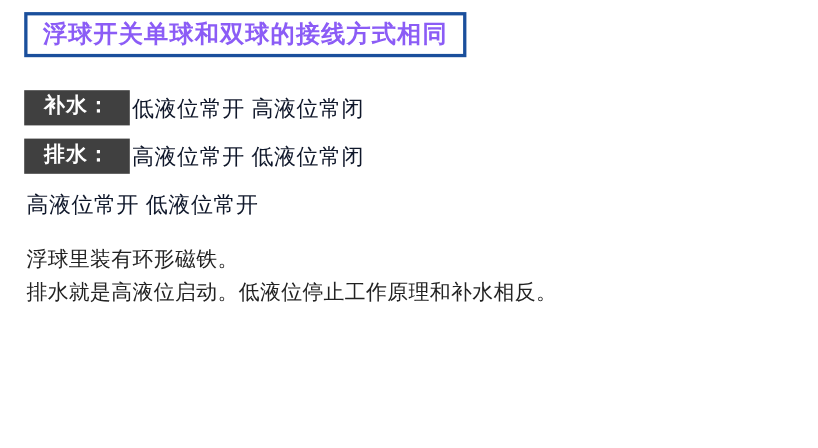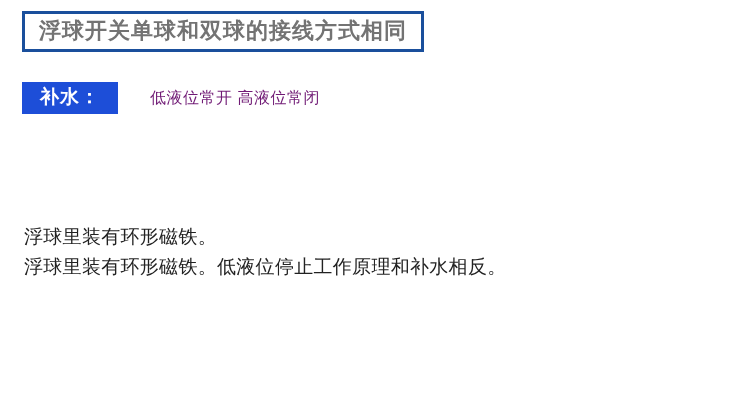--- a/index.html
+++ b/index.html
@@ -28,56 +28,56 @@
     left: 22px;
     top: 11px;
     box-sizing: border-box;
     border: 3px solid #1a4f9c;
     padding: 5px 14px 6px 14px;
     display: inline-block;
   }
   .title-text {
     font-size: 22px;
     font-weight: bold;
-    color: #737373;
+    color: #8b5cf6;
     letter-spacing: 1px;
     line-height: 1.1;
     white-space: nowrap;
   }
 
   
   .rows {
     position: absolute;
     left: 22px;
     top: 80px;
     width: 700px;
   }
   .row {
     display: flex;
     align-items: center;
     height: 36px;
     margin-bottom: 8px;
   }
   .tag {
-    background: #1d4ed8;
+    background: #404040;
     color: #ffffff;
     font-size: 19px;
     font-weight: bold;
     letter-spacing: 1px;
     padding: 4px 10px 5px 10px;
     min-width: 96px;
     box-sizing: border-box;
     text-align: center;
     line-height: 1.2;
     white-space: nowrap;
   }
   .row-text {
-    margin-left: 32px;
-    font-size: 16px;
-    color: #701a75;
+    margin-left: 2px;
+    font-size: 20px;
+    color: #0f172a;
     letter-spacing: 0.5px;
     white-space: nowrap;
   }
 
   
   .notes {
     position: absolute;
     left: 24px;
     top: 222px;
     width: 706px;
@@ -99,24 +99,29 @@
     <div class="title-text">浮球开关单球和双球的接线方式相同</div>
   </div>
 
   <div class="rows">
 
     <div class="row">
       <div class="tag">补水：</div>
       <div class="row-text">低液位常开 高液位常闭</div>
     </div>
 
+    <div class="row">
+      <div class="tag">排水：</div>
+      <div class="row-text">高液位常开 低液位常闭</div>
+    </div>
 
     <div class="row">
+      <div class="row-text">高液位常开 低液位常开</div>
     </div>
 
   </div>
 
   <div class="notes">
     <div class="note-line">浮球里装有环形磁铁。</div>
-    <div class="note-line">浮球里装有环形磁铁。低液位停止工作原理和补水相反。</div>
+    <div class="note-line">排水就是高液位启动。低液位停止工作原理和补水相反。</div>
   </div>
 
 </div>
 
 </body></html>

